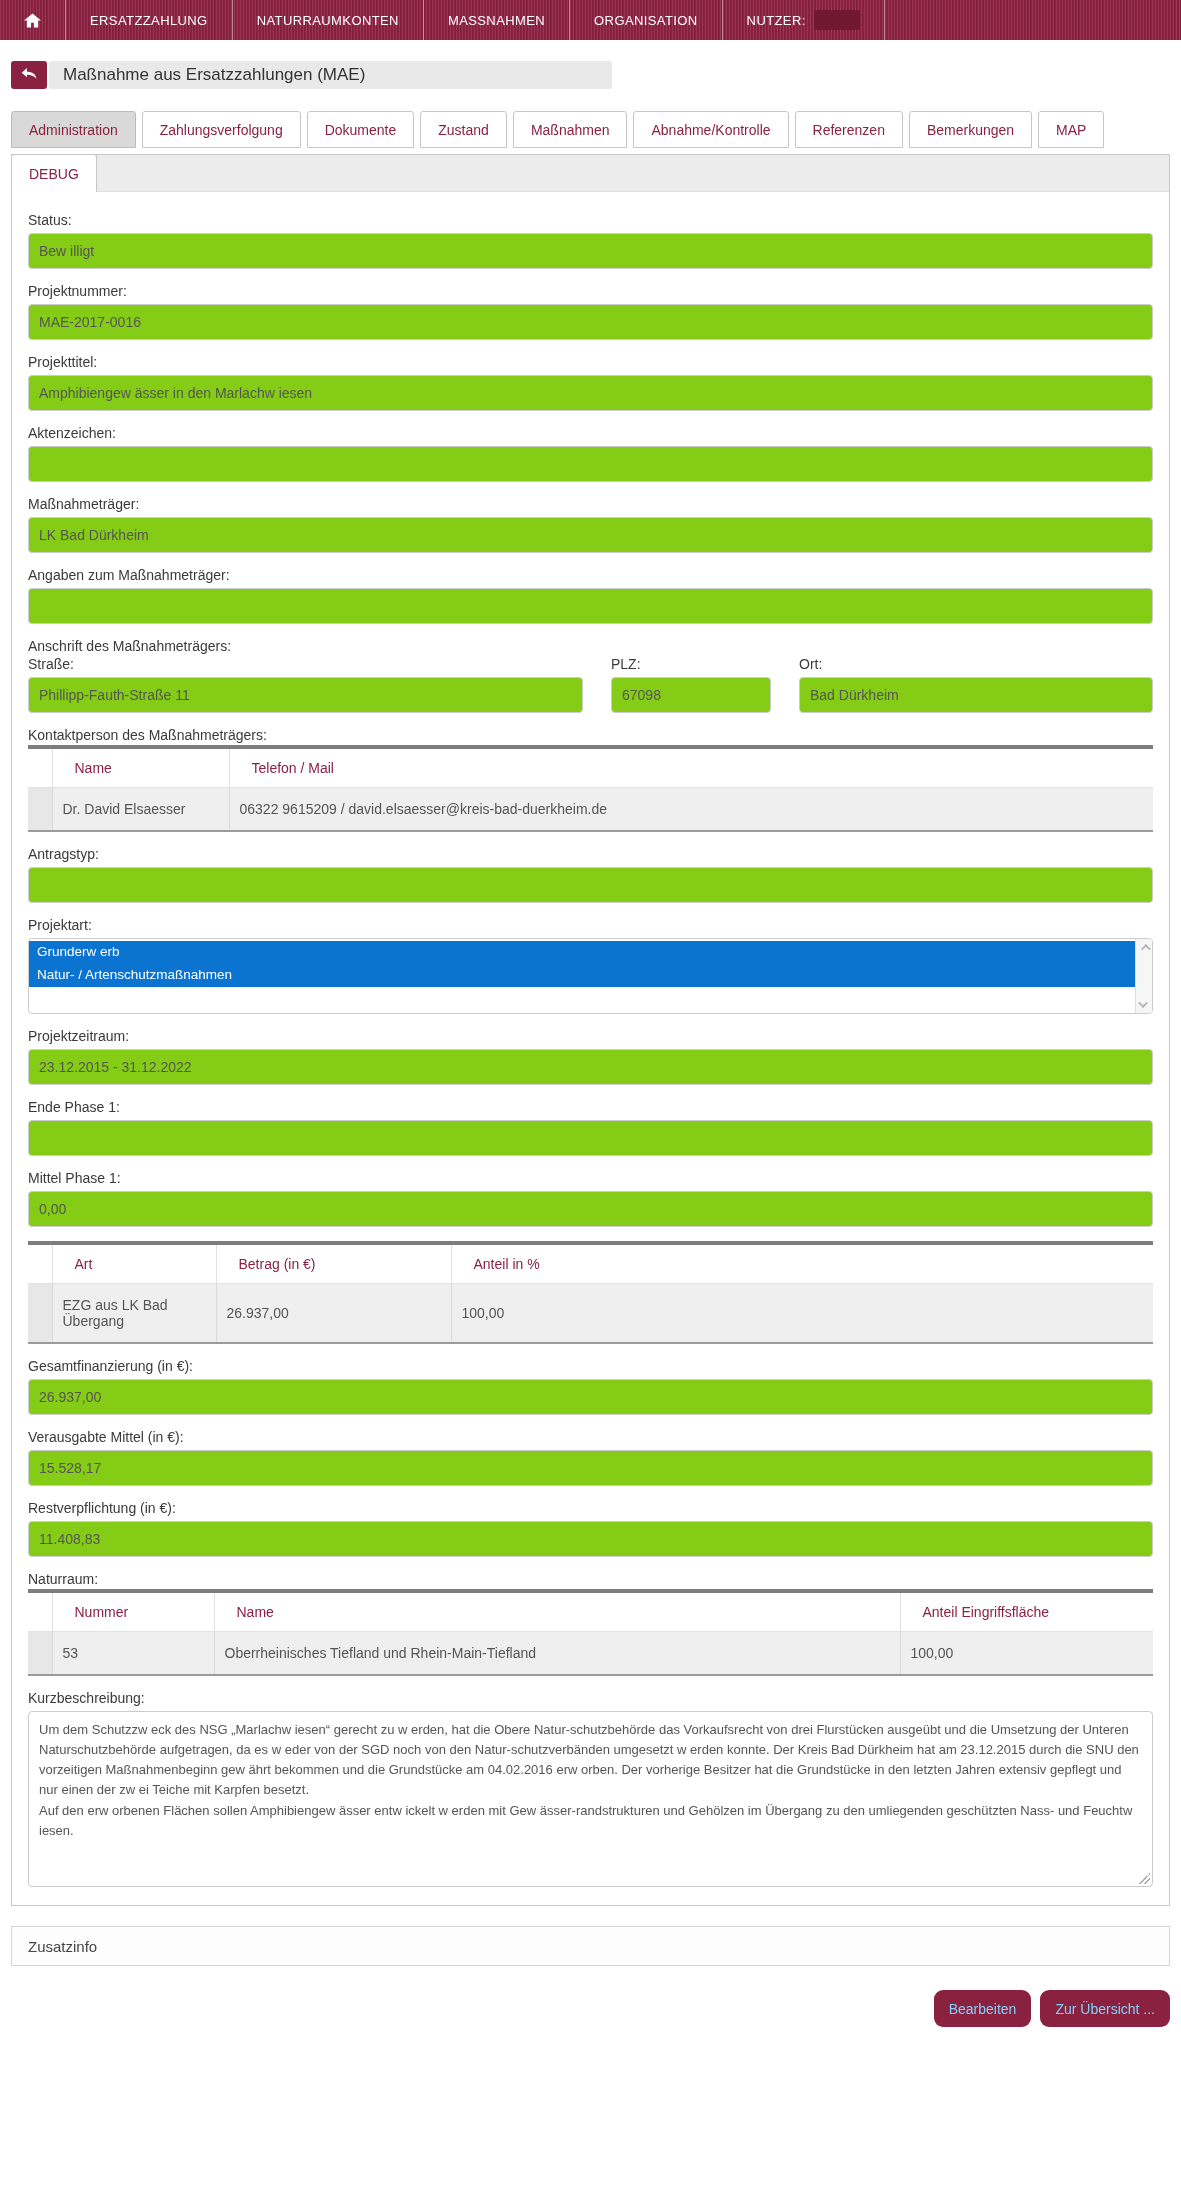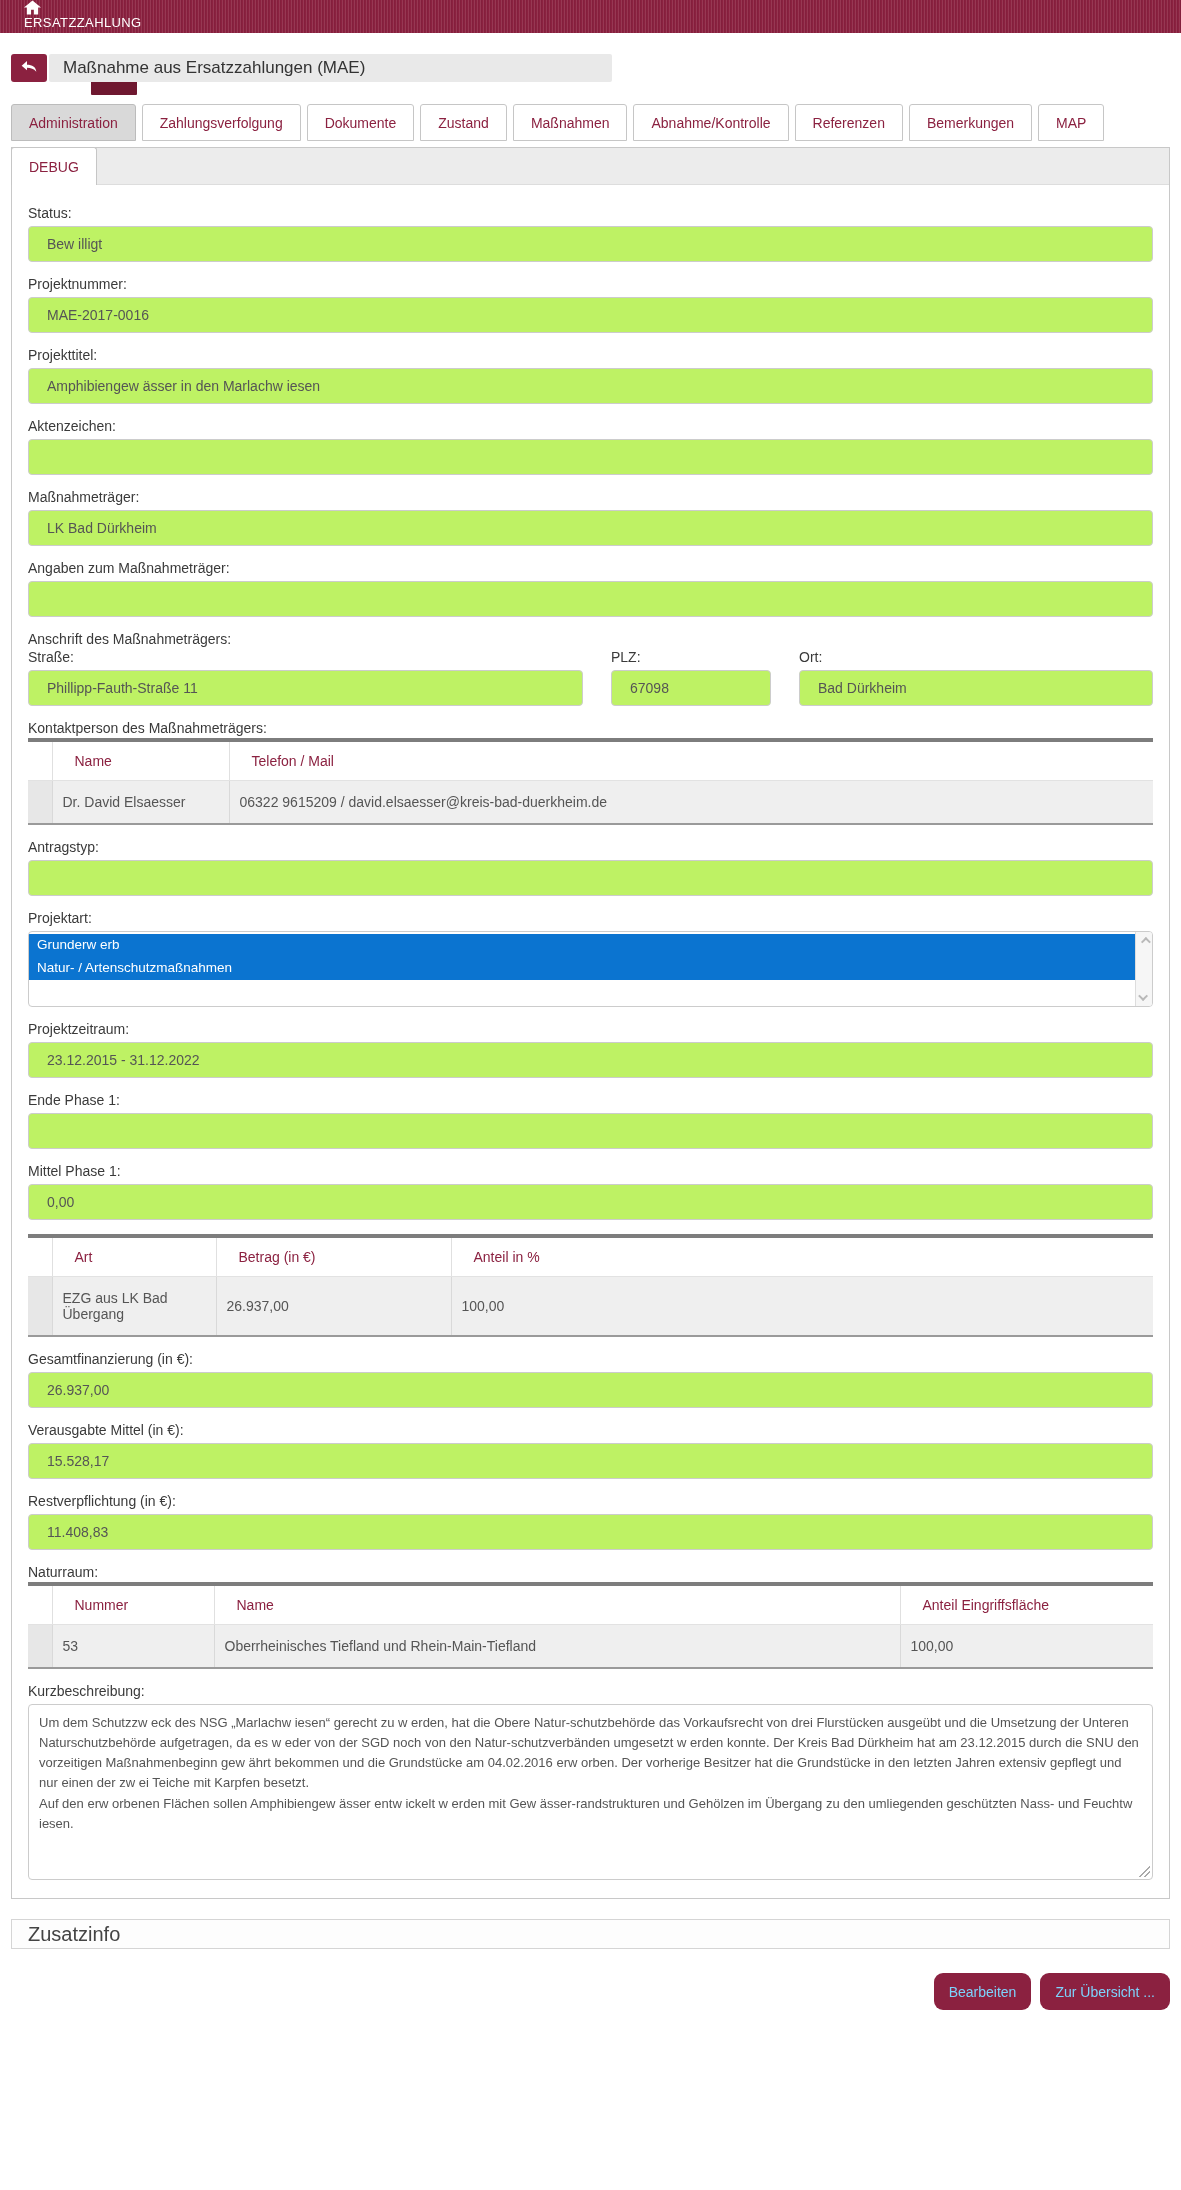--- a/index.html
+++ b/index.html
@@ -1,24 +1,23 @@
 <!DOCTYPE html>
 <html lang="de"><head>
 <meta charset="utf-8">
 <style>
   * { box-sizing: border-box; }
   html,body { margin:0; padding:0; background:#fff; font-family:"Liberation Sans", sans-serif; }
   body { width:1181px; }
 
   
   .navbar {
-    height:33px; display:flex; align-items:stretch;
+    height:40px; display:flex; align-items:stretch;
     background:#8b2140;
     background-image:repeating-linear-gradient(90deg, rgba(255,255,255,0.10) 0 1px, rgba(0,0,0,0.06) 1px 2px, transparent 2px 3px);
-    flex-direction:column;
   }
   .nav-item {
     display:flex; align-items:center; padding:0 24px;
     color:#fff; font-size:13px; letter-spacing:.4px; cursor:pointer; white-space:nowrap;
   }
   .nav-sep { width:1px; background:rgba(255,255,255,0.45); margin:0; }
   .home-glyph { width:17px; height:15px; display:block; }
   .user-item { display:flex; align-items:center; gap:8px; }
   .user-redacted { width:46px; height:20px; background:#6f1830; border-radius:1px; }
 
@@ -47,22 +46,22 @@
   
   .panel { margin:6px 11px 0 11px; border:1px solid #c8c8c8; background:#fff; }
   .debug-row { background:#ececec; border-bottom:1px solid #ddd; height:37px; display:flex; }
   .debug-row .tab { border-bottom:none; border-radius:3px 3px 0 0; margin-left:-1px; margin-top:-1px; height:38px; background:#fff; }
   .panel-body { padding:6px 16px 18px 16px; }
 
   .field { margin-top:14px; }
   .field-label { font-size:14px; color:#3a3a3a; margin-bottom:5px; }
   .tbx {
     width:100%; height:36px; border:1px solid #ccc; border-radius:4px;
-    padding:0 18px; font-size:14px; color:#555; font-family:"Liberation Sans", sans-serif;
-    background:#bef264; outline:none; display:block;
+    padding:0 10px; font-size:14px; color:#555; font-family:"Liberation Sans", sans-serif;
+    background:#84cc16; outline:none; display:block;
   }
   .addr-cols { display:flex; gap:28px; }
   .addr-col-street { width:555px; flex:none; }
   .addr-col-plz   { width:160px; flex:none; }
   .addr-col-ort   { flex:1; }
 
   
   .data-table { width:100%; border-collapse:collapse; border-top:4px solid #7d7d7d; border-bottom:2px solid #9a9a9a; margin-top:2px; }
   .data-table th {
     text-align:left; font-weight:normal; color:#8b2140; font-size:14px;
@@ -99,22 +98,22 @@
   .resize-grip {
     position:absolute; right:3px; bottom:3px; width:11px; height:11px;
     background:
       linear-gradient(135deg, transparent 0 50%, #aaa 50% 56%, transparent 56% 72%, #aaa 72% 78%, transparent 78%);
     cursor:nwse-resize;
   }
 
   
   .zusatz-bar {
     margin:20px 11px 0 11px; border:1px solid #d5d5d5; background:#fdfdfd;
-    height:30px; display:flex; align-items:center; padding-left:16px;
-    font-size:20px; color:#444; cursor:pointer;
+    height:40px; display:flex; align-items:center; padding-left:16px;
+    font-size:15px; color:#444; cursor:pointer;
   }
   .footer-actions { display:flex; justify-content:flex-end; gap:9px; margin:24px 11px 10px 11px; }
   .btn {
     background:#8b2140; color:#7dd3fc; border:none; border-radius:9px;
     height:37px; padding:8px 15px; font-size:14px; font-family:"Liberation Sans", sans-serif; cursor:pointer;
   }
 </style>
 </head>
 <body>
 

